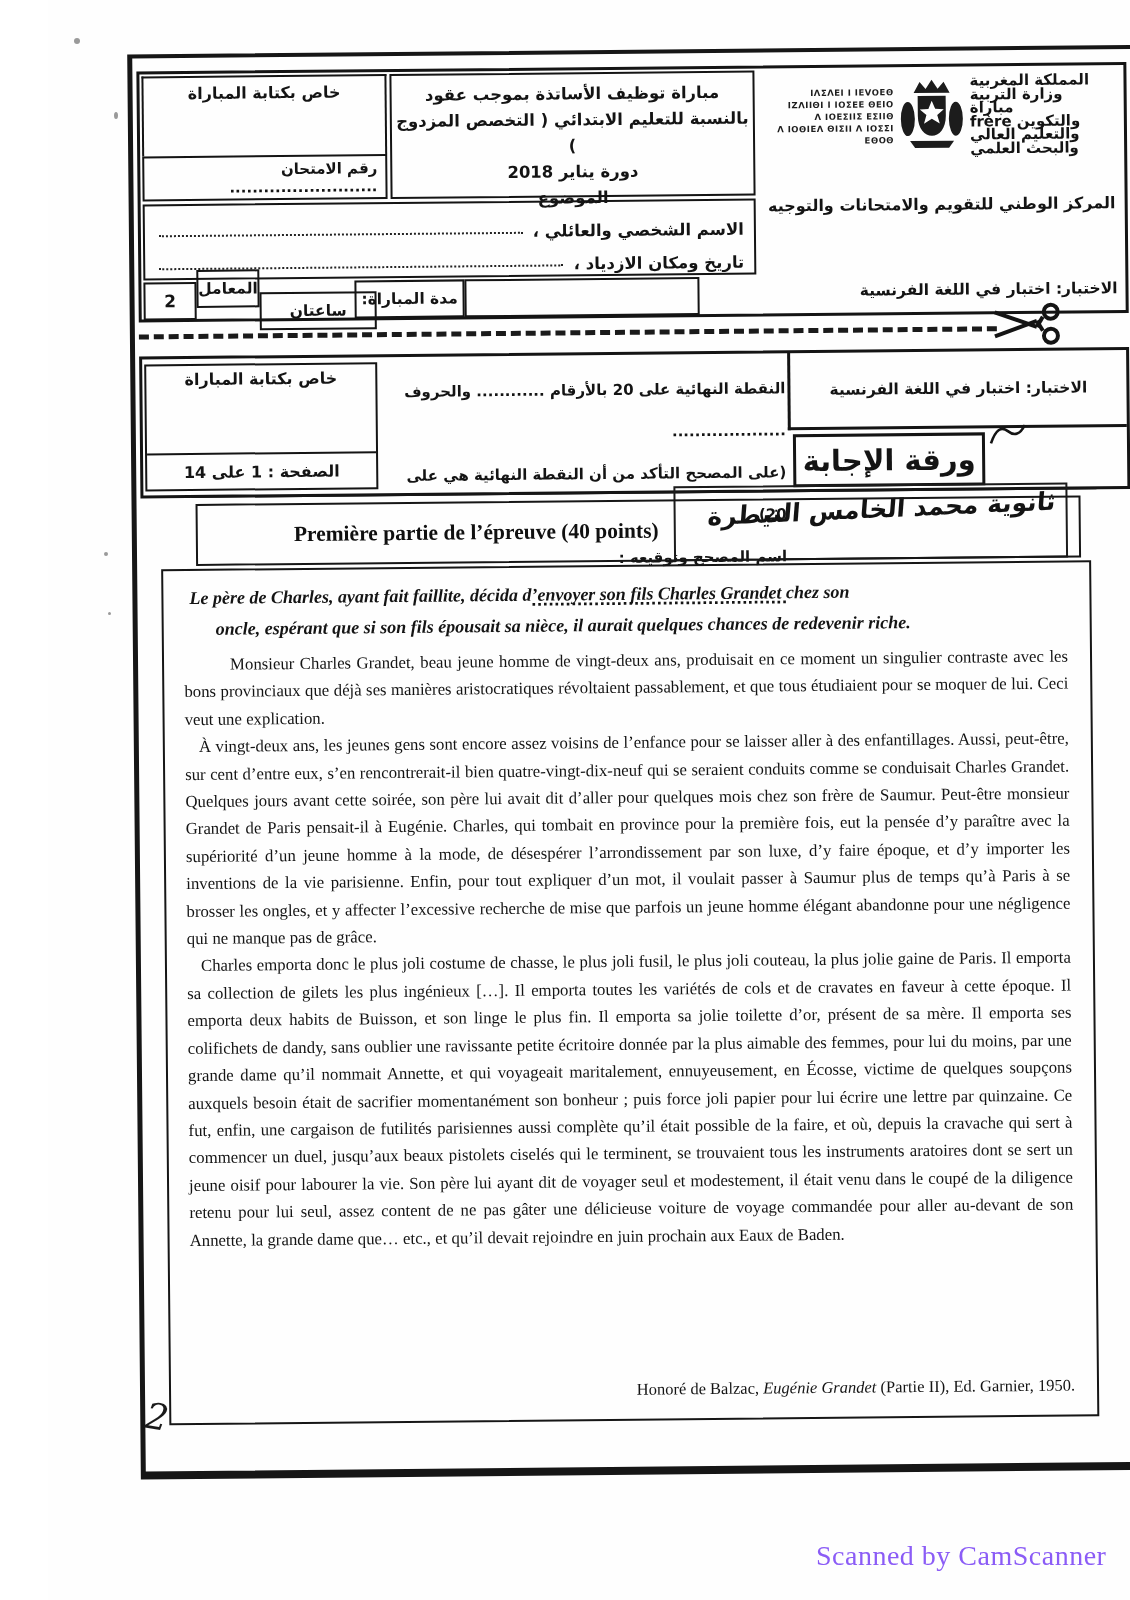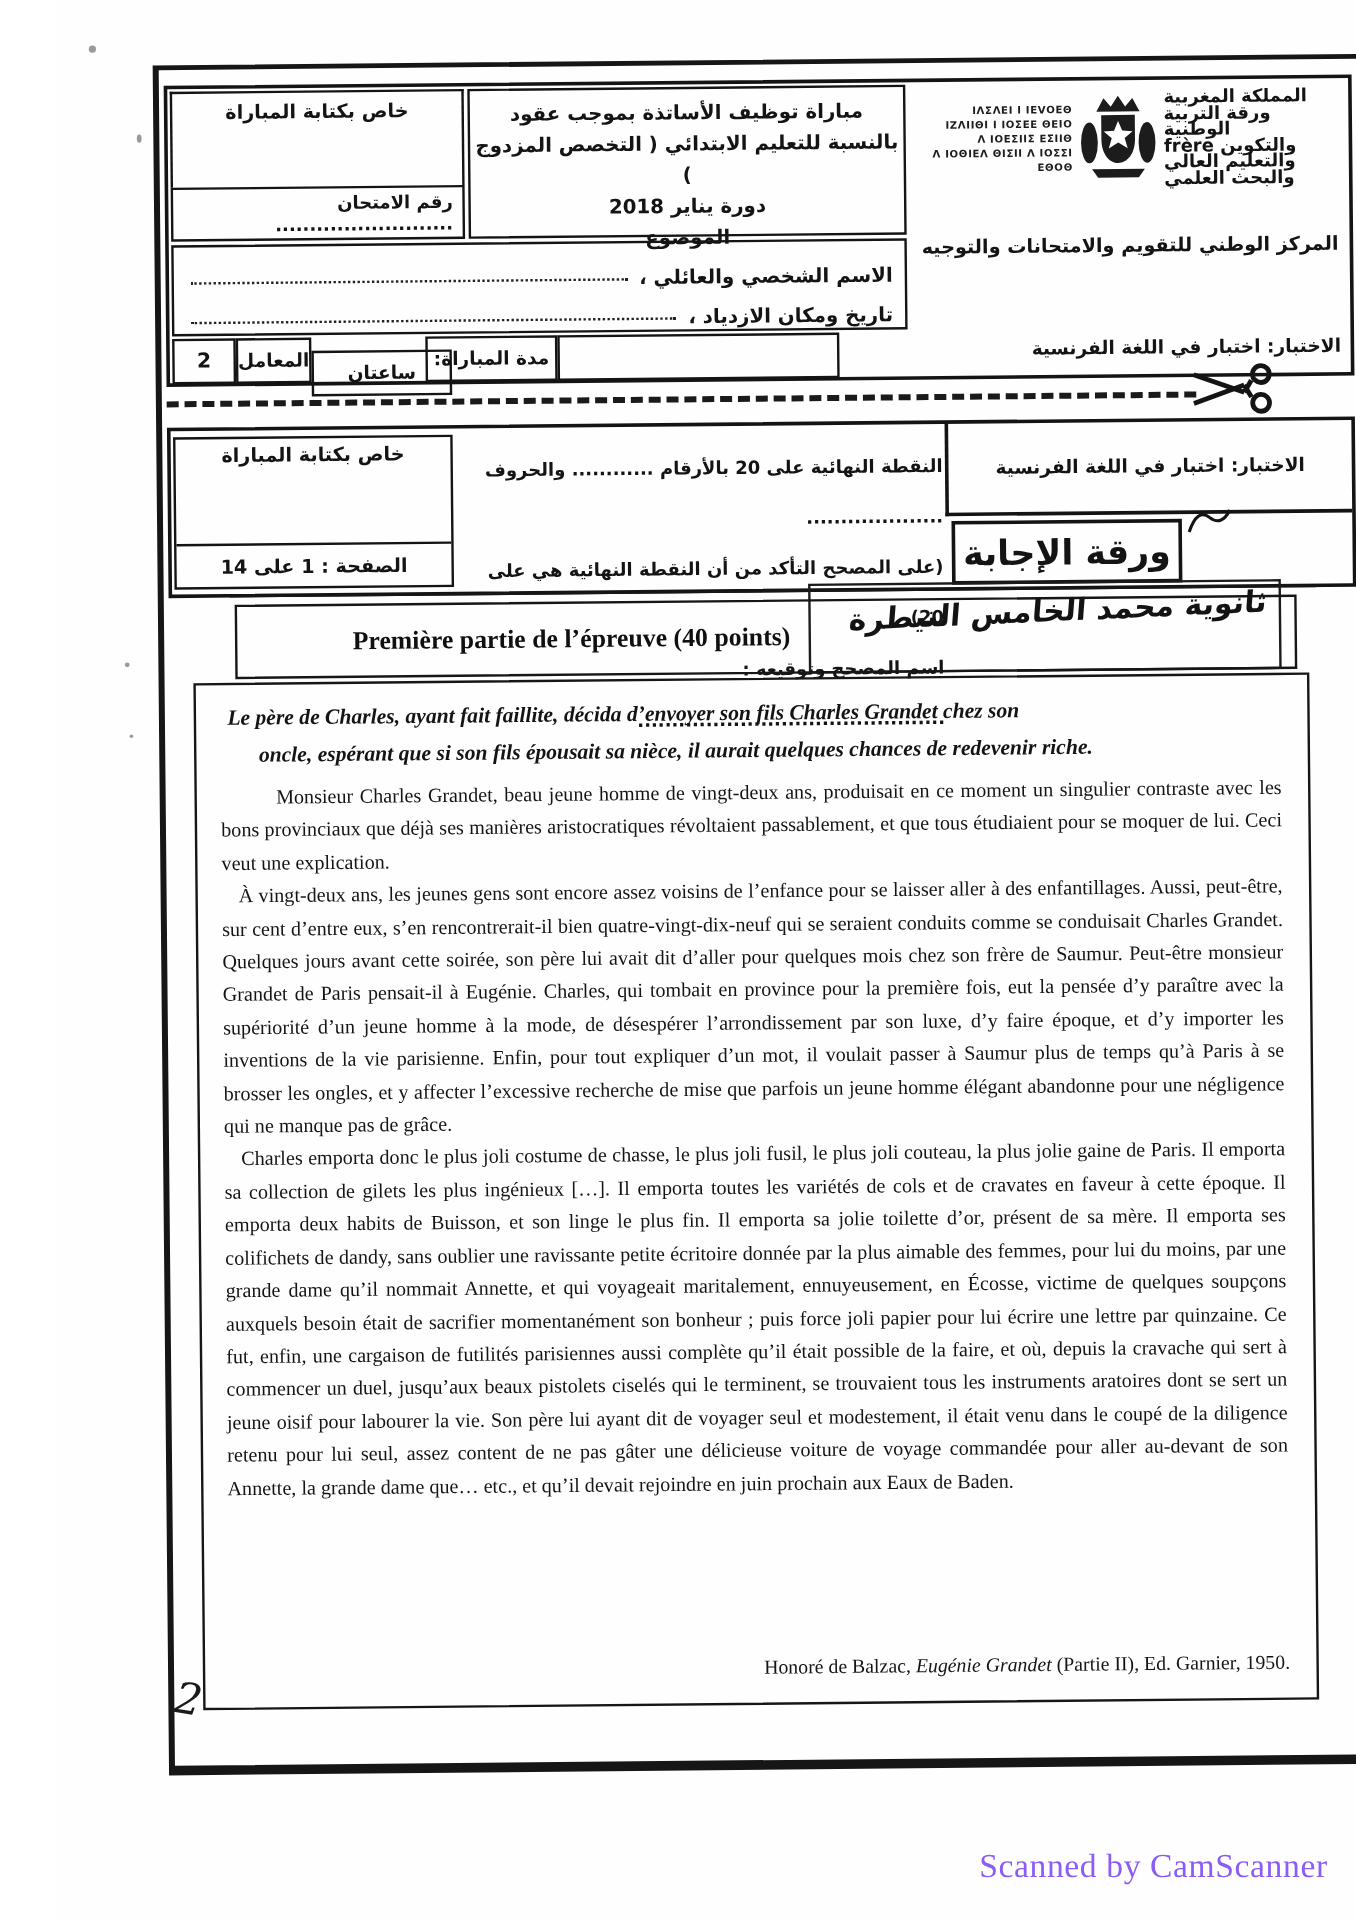--- a/index.html
+++ b/index.html
@@ -118,21 +118,21 @@
             <svg width="64" height="78" viewBox="0 0 64 78">
               <path d="M14 16 L20 5 L26 12 L32 3 L38 12 L44 5 L50 16 Z" fill="#1c1c1c"></path>
               <path d="M18 19 h28 v20 c0 13 -7 20 -14 20 c-7 0 -14 -7 -14 -20 Z" fill="#1c1c1c"></path>
               <path d="M32 24 l3.4 8 8.6 0.6 -6.6 5.6 2.5 8.6 -7.9 -5 -7.9 5 2.5 -8.6 -6.6 -5.6 8.6 -0.6 Z" fill="#ffffff"></path>
               <ellipse cx="8" cy="42" rx="7" ry="17" fill="#1c1c1c"></ellipse>
               <ellipse cx="56" cy="42" rx="7" ry="17" fill="#1c1c1c"></ellipse>
               <path d="M10 64 h44 l-5 7 h-34 Z" fill="#1c1c1c"></path>
             </svg>
             <div class="minar ar">
               <div>المملكة المغربية</div>
-              <div>ورقة التربية الوطنية</div>
+              <div>وزارة التربية مباراة</div>
               <div>والتكوين frère</div>
               <div>والتعليم العالي والبحث العلمي</div>
             </div>
           </div>
         </div>
         <div class="centername">المركز الوطني للتقويم والامتحانات والتوجيه</div>
 
         <div class="namesbox">
           <div class="namerow">
             <span>الاسم الشخصي والعائلي ،</span>
@@ -140,21 +140,21 @@
           </div>
           <div class="namerow">
             <span>تاريخ ومكان الازدياد ،</span>
             <span class="dotfill"></span>
           </div>
         </div>
 
         <div class="cell ar brow" style="left:2px;top:208px;width:53px;height:38px;font-size:17px;">
           <span>2</span>
         </div>
-        <div class="cell ar brow" style="left:55px;top:208px;width:63px;height:38px;">
+        <div class="cell ar brow" style="left:55px;top:196px;width:63px;height:38px;">
           <span>المعامل</span>
         </div>
         <div class="cell ar brow" style="left:118px;top:219px;width:117px;height:38px;">
           <span>ساعتان</span>
         </div>
         <div class="cell ar brow" style="left:213px;top:208px;width:110px;height:38px;">
           <span>مدة المباراة:</span>
         </div>
         <div class="cell" style="left:323px;top:208px;width:235px;height:38px;"></div>
 

